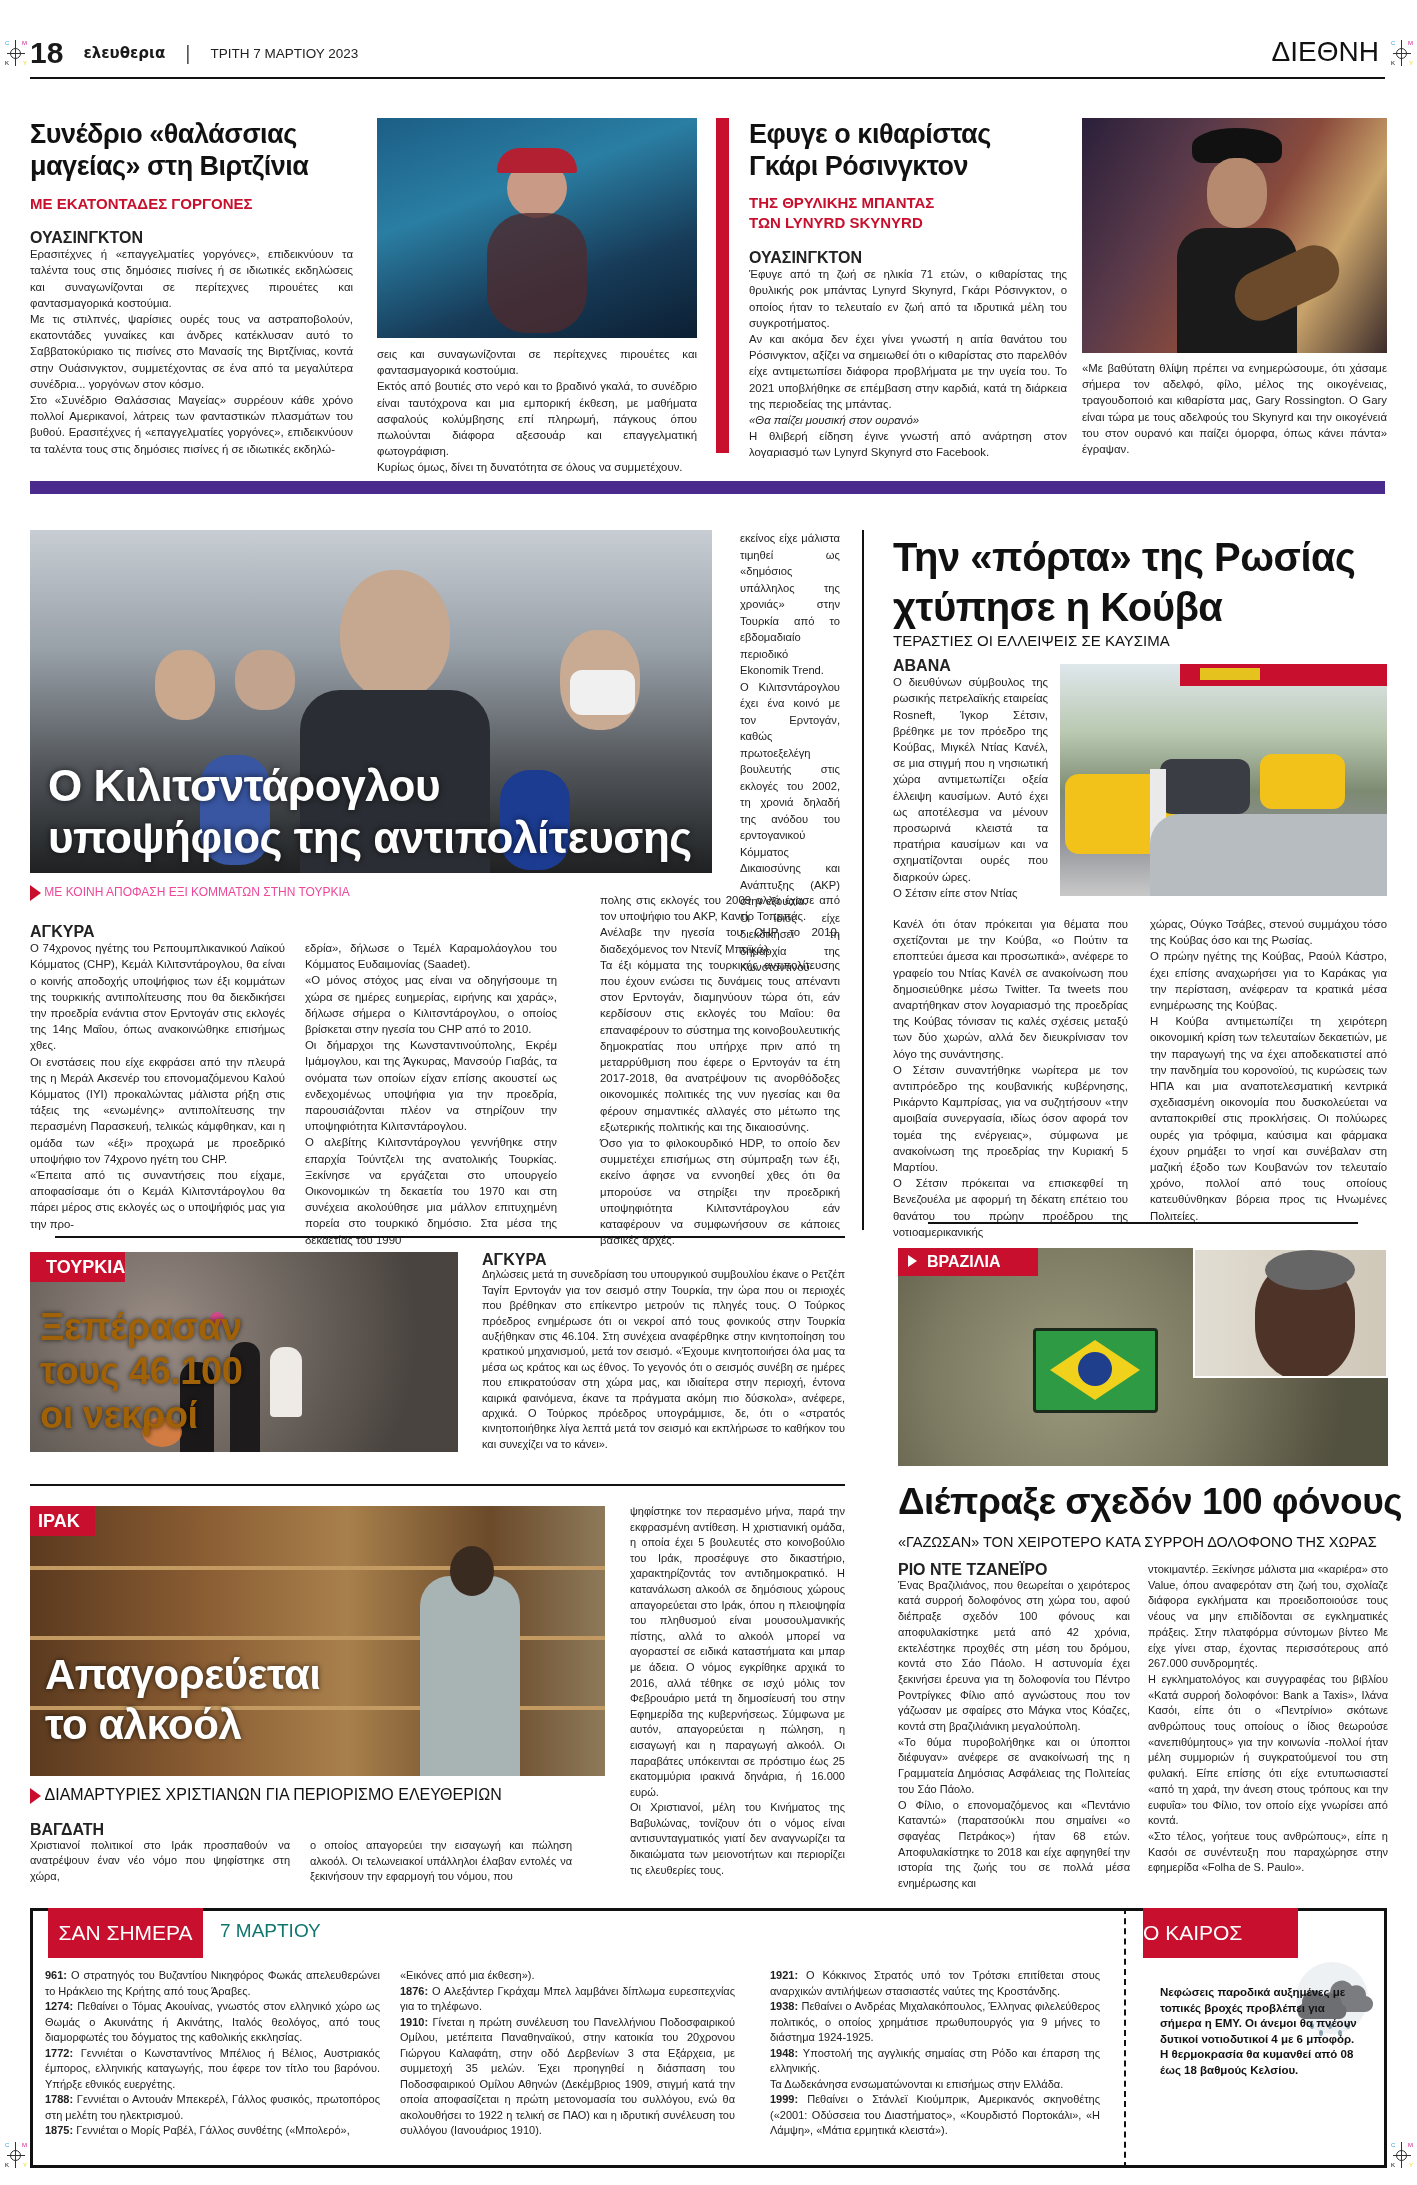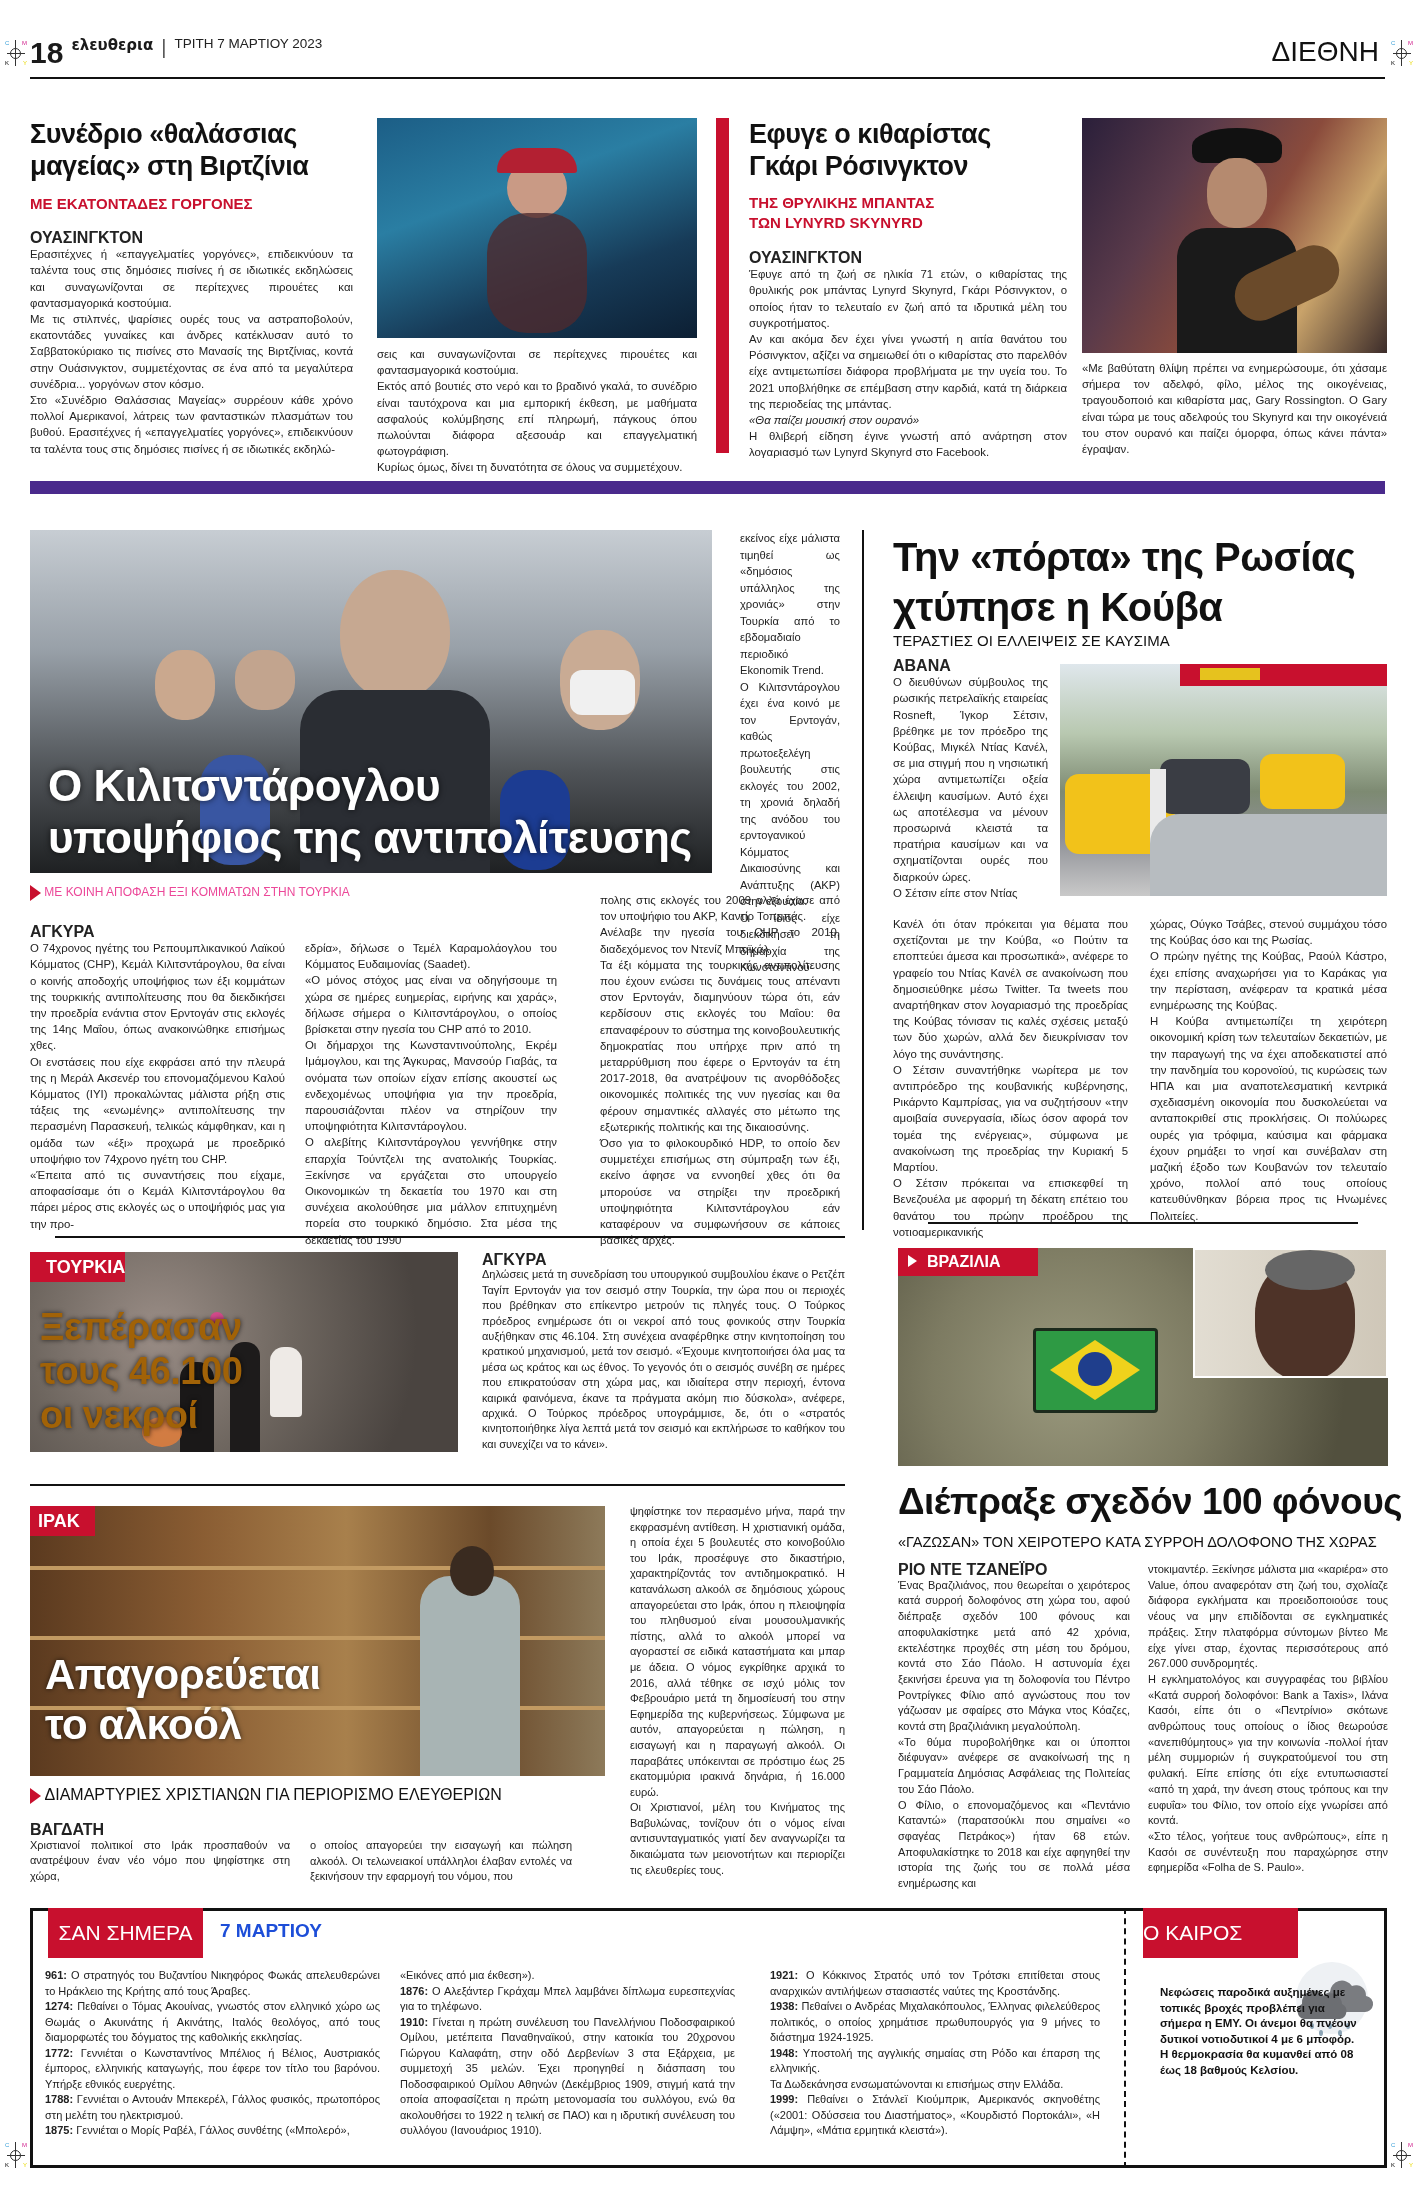--- a/index.html
+++ b/index.html
@@ -27,21 +27,21 @@
 
 <div class="reg" style="left:5px;top:40px">
   <span class="vl"></span>
     <span class="hl"></span>
     <span class="circ"></span>
   <span class="c">C</span>
     <span class="m">M</span>
   <span class="k">K</span>
     <span class="y">Y</span>
 </div>
-<div class="abs" style="left:30px;top:36px;display:flex;align-items:flex-start;gap:8px">
+<div class="abs" style="left:30px;top:36px;display:flex;align-items:center;gap:20px">
   <span style="font-size:30px;font-weight:bold">18</span>
   <span style="font-size:15px;font-weight:bold;font-family:'DejaVu Sans',sans-serif">ελευθερια</span>
   <span style="font-size:20px;color:#555">|</span>
   <span style="font-size:13.5px;color:#222">ΤΡΙΤΗ 7 ΜΑΡΤΙΟΥ 2023</span>
 </div>
 <div class="abs" style="right:38px;top:36px;font-size:28px;font-weight:normal;color:#111">ΔΙΕΘΝΗ</div>
 <div class="reg" style="right:4px;top:40px">
   <span class="vl"></span>
     <span class="hl"></span>
     <span class="circ"></span>
@@ -252,21 +252,21 @@
   </div>
   <div class="abs txt" style="left:1148px;top:1562px;width:240px;font-size:11px;line-height:15.7px">
     <p>ντοκιμαντέρ. Ξεκίνησε μάλιστα μια «καριέρα» στο Value, όπου αναφερόταν στη ζωή του, σχολίαζε διάφορα εγκλήματα και προειδοποιούσε τους νέους να μην επιδίδονται σε εγκληματικές πράξεις. Στην πλατφόρμα σύντομων βίντεο Με είχε γίνει σταρ, έχοντας περισσότερους από 267.000 συνδρομητές.</p>
       <p>Η εγκληματολόγος και συγγραφέας του βιβλίου «Κατά συρροή δολοφόνοι: Bank a Taxis», Ιλάνα Κασόι, είπε ότι ο «Πεντρίνιο» σκότωνε ανθρώπους τους οποίους ο ίδιος θεωρούσε «ανεπιθύμητους» για την κοινωνία -πολλοί ήταν μέλη συμμοριών ή συγκρατούμενοί του στη φυλακή. Είπε επίσης ότι είχε εντυπωσιαστεί «από τη χαρά, την άνεση στους τρόπους και την ευφυΐα» του Φίλιο, τον οποίο είχε γνωρίσει από κοντά.</p>
       <p>«Στο τέλος, γοήτευε τους ανθρώπους», είπε η Κασόι σε συνέντευξη που παραχώρησε στην εφημερίδα «Folha de S. Paulo».</p>
   </div>
 </div>
 
 <div class="abs" style="left:30px;top:1908px;width:1097px;height:260px;border:3px solid #111;border-right:none"></div>
 <div class="tag" style="left:48px;top:1908px;width:155px;height:50px;font-size:21px;line-height:50px;text-align:center;font-weight:normal">ΣΑΝ ΣΗΜΕΡΑ</div>
-<div class="abs" style="left:220px;top:1920px;font-size:19px;font-weight:bold;color:#1d4ed8">7 ΜΑΡΤΙΟΥ</div>
+<div class="abs" style="left:220px;top:1920px;font-size:19px;font-weight:normal;color:#0f766e">7 ΜΑΡΤΙΟΥ</div>
 <div class="abs txt" style="left:45px;top:1968px;width:335px;font-size:11px;line-height:15.5px">
   <p><b>961:</b><span> Ο στρατηγός του Βυζαντίου Νικηφόρος Φωκάς απελευθερώνει το Ηράκλειο της Κρήτης από τους Άραβες.</span></p>
   <p><b>1274:</b><span> Πεθαίνει ο Τόμας Ακουίνας, γνωστός στον ελληνικό χώρο ως Θωμάς ο Ακυινάτης ή Ακινάτης, Ιταλός θεολόγος, από τους διαμορφωτές του δόγματος της καθολικής εκκλησίας.</span></p>
   <p><b>1772:</b><span> Γεννιέται ο Κωνσταντίνος Μπέλιος ή Βέλιος, Αυστριακός έμπορος, ελληνικής καταγωγής, που έφερε τον τίτλο του βαρόνου. Υπήρξε εθνικός ευεργέτης.</span></p>
   <p><b>1788:</b><span> Γεννιέται ο Αντουάν Μπεκερέλ, Γάλλος φυσικός, πρωτοπόρος στη μελέτη του ηλεκτρισμού.</span></p>
   <p><b>1875:</b><span> Γεννιέται ο Μορίς Ραβέλ, Γάλλος συνθέτης («Μπολερό»,</span></p>
 </div>
 <div class="abs txt" style="left:400px;top:1968px;width:335px;font-size:11px;line-height:15.5px">
   <p><b></b><span>«Εικόνες από μια έκθεση»).</span></p>
   <p><b>1876:</b><span> Ο Αλεξάντερ Γκράχαμ Μπελ λαμβάνει δίπλωμα ευρεσιτεχνίας για το τηλέφωνο.</span></p>

